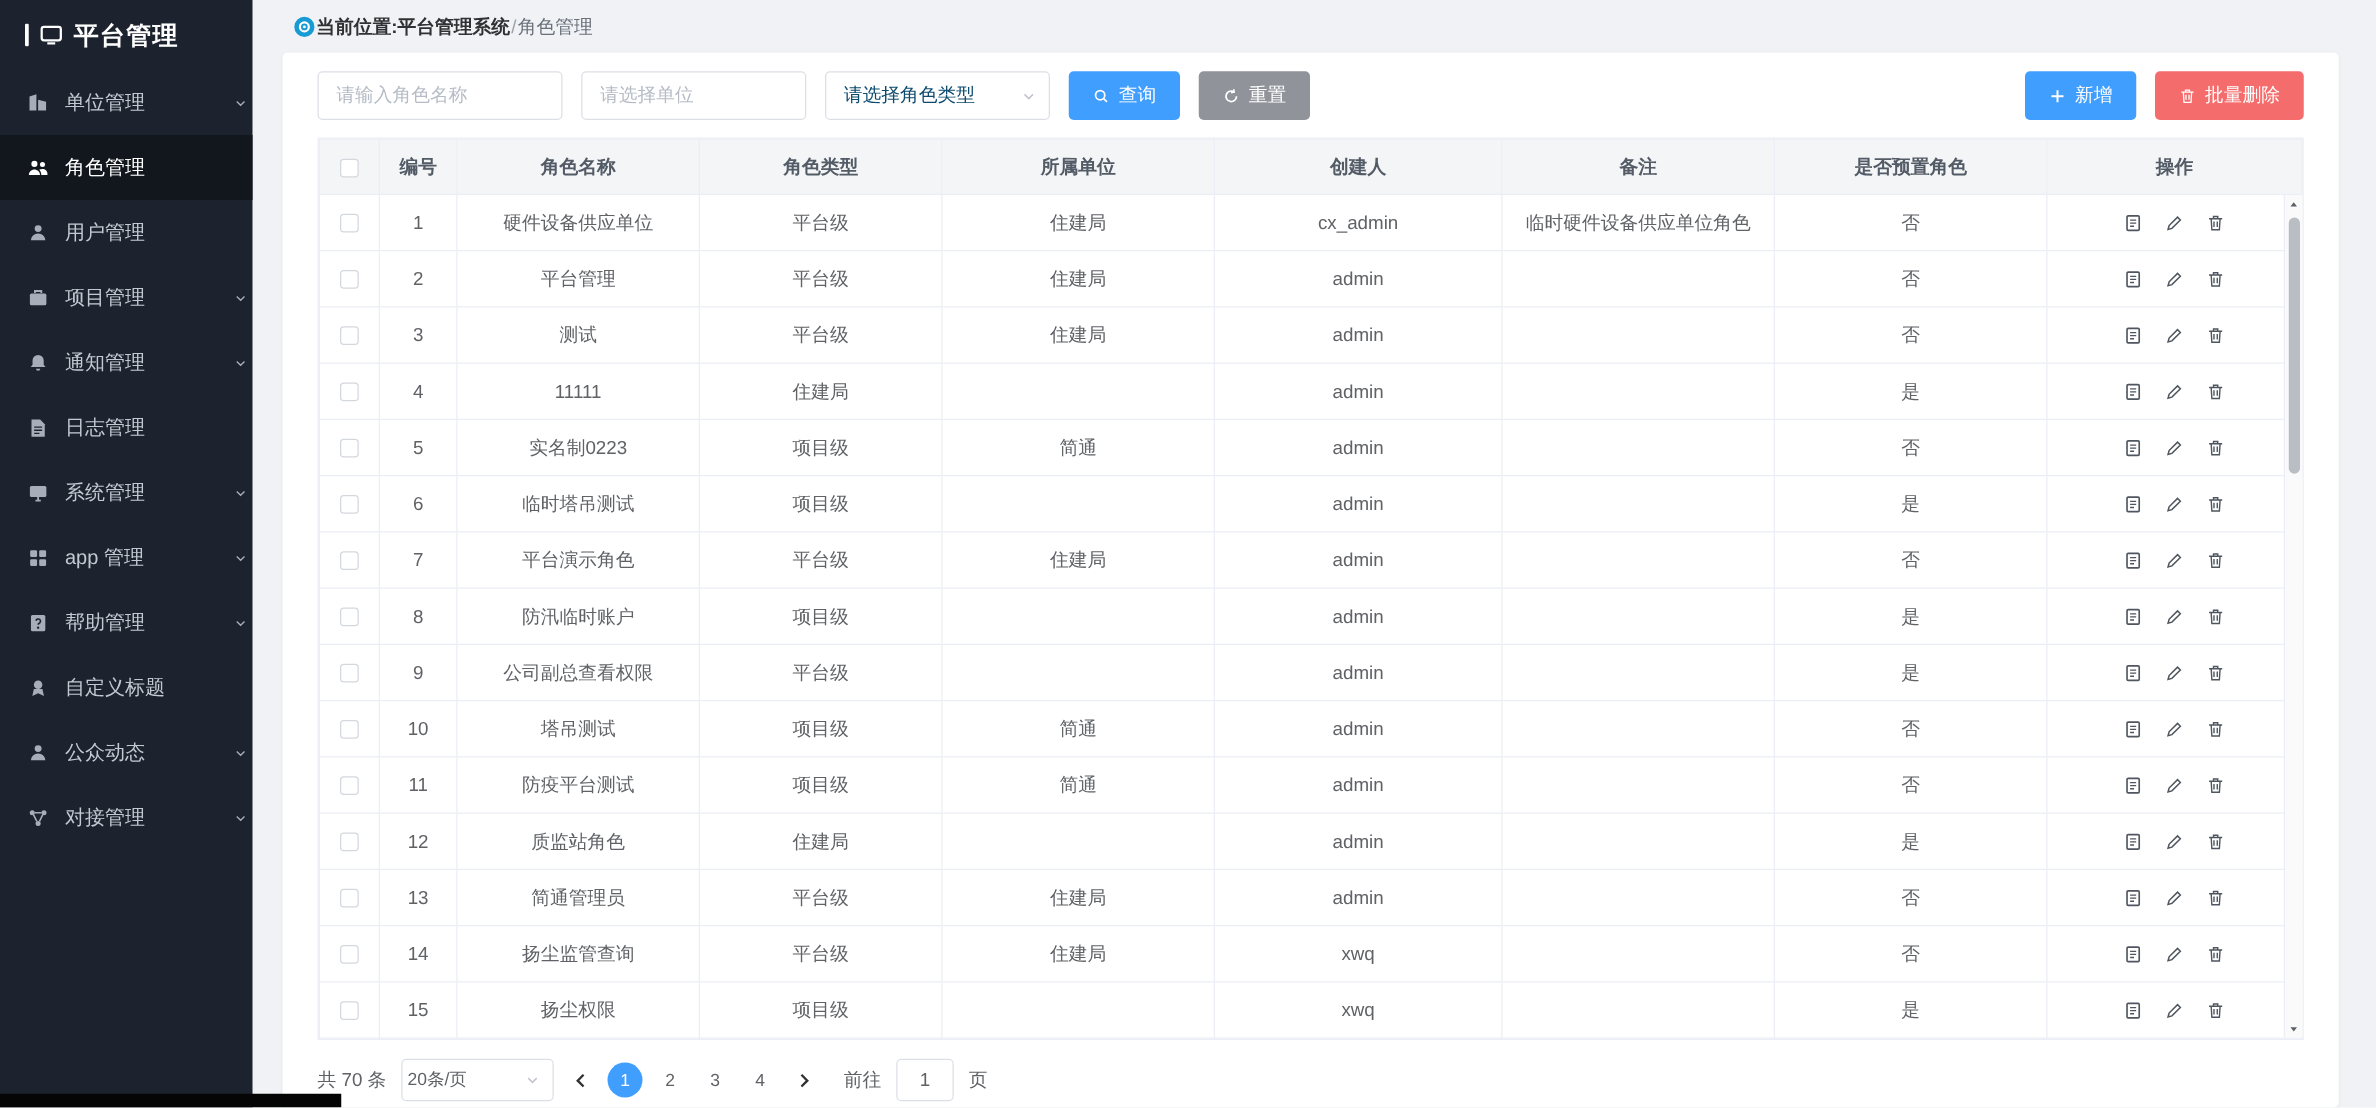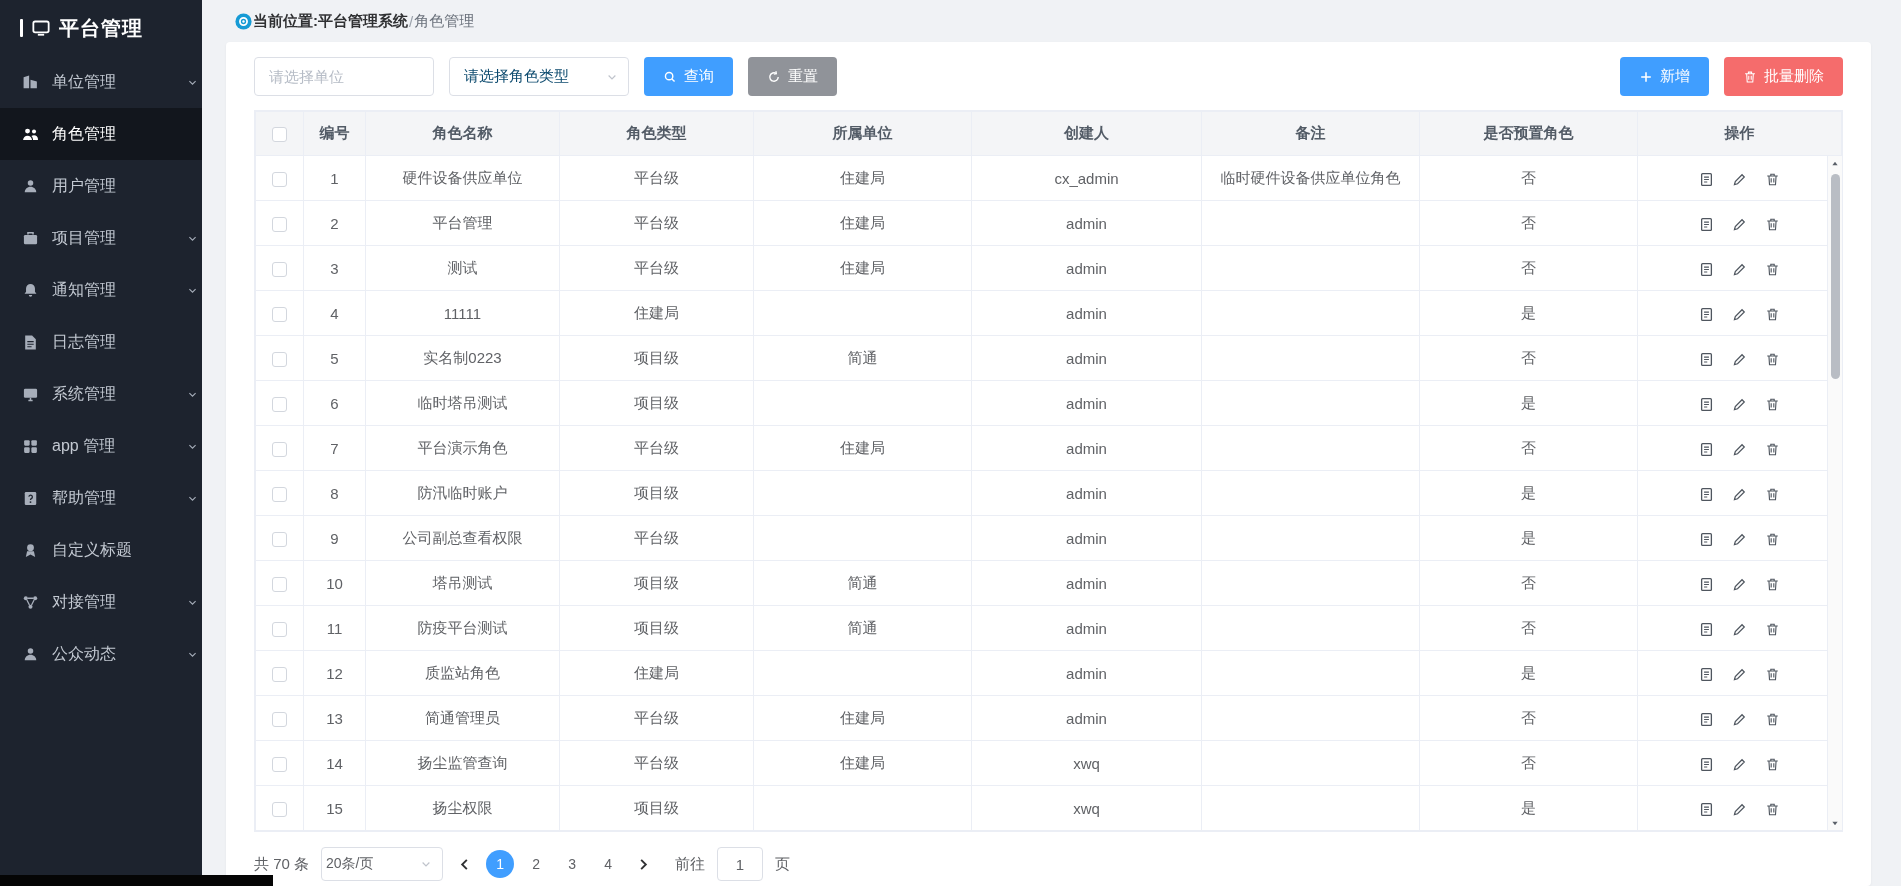--- a/index.html
+++ b/index.html
@@ -212,44 +212,44 @@
         </div>
         <div class="menu-item">
           <svg class="icn" viewBox="0 0 16 16" fill="currentColor" aria-hidden="true">
             <circle cx="8" cy="5.4" r="3.2"></circle>
             <path d="M4.8 8.6L3.6 14l4.4-2.2L12.4 14l-1.2-5.4z"></path>
           </svg>
           <span class="mi-label">自定义标题</span>
         </div>
         <div class="menu-item">
           <svg class="icn" viewBox="0 0 16 16" fill="currentColor" aria-hidden="true">
+            <circle cx="8" cy="4.6" r="2.6"></circle>
+            <path d="M2.6 13.4c0-3 2.4-5.2 5.4-5.2s5.4 2.2 5.4 5.2z"></path>
+          </svg>
+          <span class="mi-label">公众动态</span>
+          <span class="chev">
+            <svg class="icn" viewBox="0 0 16 16" fill="currentColor" aria-hidden="true">
+              <path d="M3.5 6l4.5 4.5L12.5 6" fill="none" stroke="currentColor" stroke-width="1.6"></path>
+            </svg>
+          </span>
+        </div>
+        <div class="menu-item">
+          <svg class="icn" viewBox="0 0 16 16" fill="currentColor" aria-hidden="true">
             <circle cx="3.6" cy="4" r="1.9"></circle>
             <circle cx="12.4" cy="4" r="1.9"></circle>
             <circle cx="8" cy="12" r="1.9"></circle>
             <path d="M4.6 5.6L7 10.4M11.4 5.6L9 10.4M5.5 4h5" stroke="currentColor" stroke-width="1.2" fill="none"></path>
           </svg>
           <span class="mi-label">对接管理</span>
           <span class="chev">
             <svg class="icn" viewBox="0 0 16 16" fill="currentColor" aria-hidden="true">
               <path d="M3.5 6l4.5 4.5L12.5 6" fill="none" stroke="currentColor" stroke-width="1.6"></path>
             </svg>
           </span>
         </div>
-        <div class="menu-item">
-          <svg class="icn" viewBox="0 0 16 16" fill="currentColor" aria-hidden="true">
-            <circle cx="8" cy="4.6" r="2.6"></circle>
-            <path d="M2.6 13.4c0-3 2.4-5.2 5.4-5.2s5.4 2.2 5.4 5.2z"></path>
-          </svg>
-          <span class="mi-label">公众动态</span>
-          <span class="chev">
-            <svg class="icn" viewBox="0 0 16 16" fill="currentColor" aria-hidden="true">
-              <path d="M3.5 6l4.5 4.5L12.5 6" fill="none" stroke="currentColor" stroke-width="1.6"></path>
-            </svg>
-          </span>
-        </div>
       </nav>
   </aside>
 
   <div class="main">
 
     <div class="breadcrumb-bar">
       <span class="crumb-icon" style="display: flex;">
           <svg class="icn" viewBox="0 0 16 16" fill="currentColor" aria-hidden="true">
             <circle cx="8" cy="8" r="6.8" fill="#169bd5"></circle>
             <circle cx="8" cy="8" r="3" fill="none" stroke="#fff" stroke-width="1.5"></circle>
@@ -258,20 +258,21 @@
         </span>
       <span class="crumb-prefix">当前位置:</span>
       <span class="crumb-root">平台管理系统</span>
       <span class="crumb-sep">/</span>
       <span class="crumb-current">角色管理</span>
     </div>
 
     <div class="card">
 
       <div class="filter-row">
+        <input class="input" placeholder="请输入角色名称" style="">
         <input class="input w180" placeholder="请选择单位" style="">
         <div class="select">
           <span>请选择角色类型</span>
           <span class="sel-chev" style="display: flex;">
               <svg class="icn" viewBox="0 0 16 16" fill="currentColor" aria-hidden="true">
                 <path d="M3.5 6l4.5 4.5L12.5 6" fill="none" stroke="currentColor" stroke-width="1.6"></path>
               </svg>
             </span>
         </div>
         <button class="btn btn-primary">

